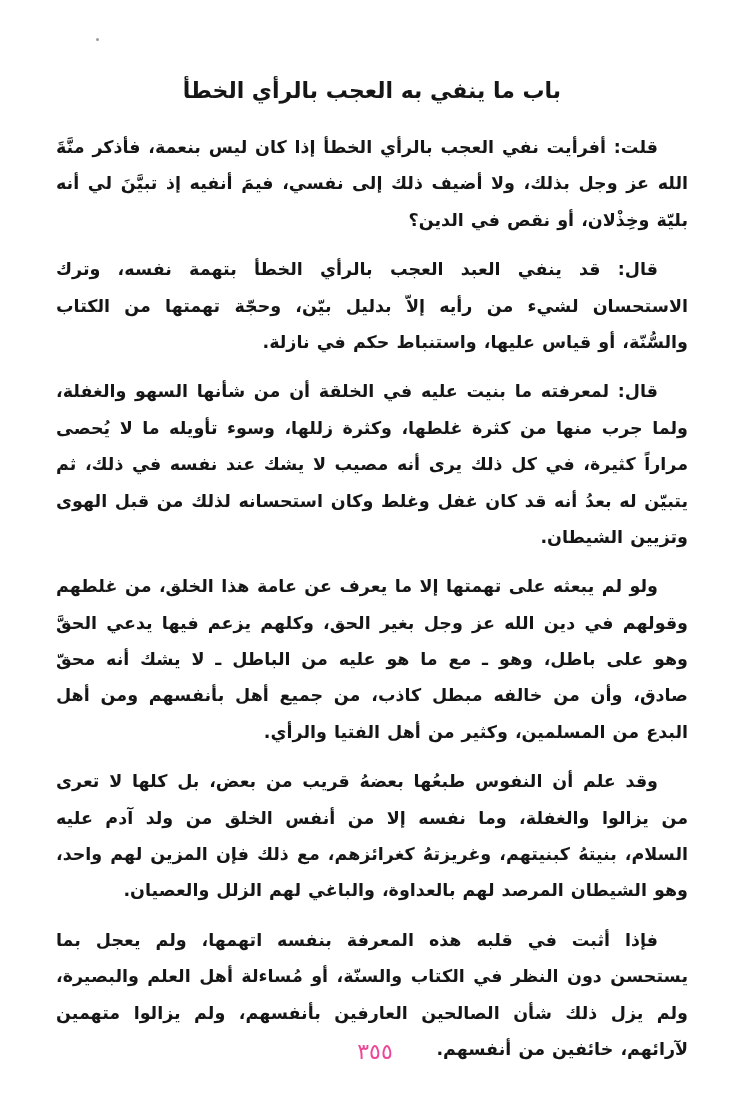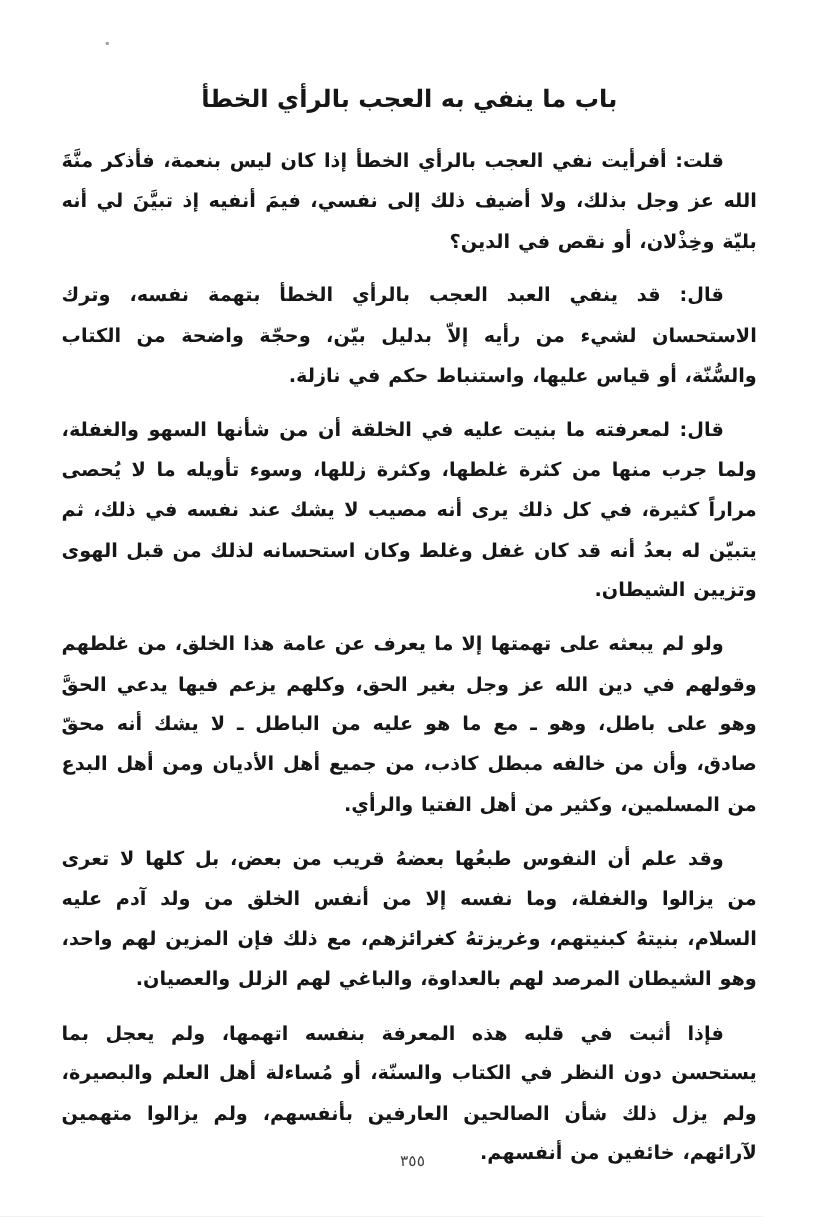--- a/index.html
+++ b/index.html
@@ -45,35 +45,35 @@
     margin: 0 0 13px 0;
     word-spacing: 1px;
     font-weight: bold;
   }
   .page-number {
     position: absolute;
     bottom: 42px;
     left: 0;
     right: 0;
     text-align: center;
-    font-size: 14px;
-    color: #404040;
+    font-size: 22px;
+    color: #ec4899;
   }
 </style>
 </head>
 <body>
 
 <div class="scan-page">
   <span class="speck"></span>
 
   <h1 class="chapter-title">باب ما ينفي به العجب بالرأي الخطأ</h1>
 
   <div class="body-text">
     <p>قلت: أفرأيت نفي العجب بالرأي الخطأ إذا كان ليس بنعمة، فأذكر منَّةَ الله عز وجل بذلك، ولا أضيف ذلك إلى نفسي، فيمَ أنفيه إذ تبيَّنَ لي أنه بليّة وخِذْلان، أو نقص في الدين؟</p>
-    <p>قال: قد ينفي العبد العجب بالرأي الخطأ بتهمة نفسه، وترك الاستحسان لشيء من رأيه إلاّ بدليل بيّن، وحجّة واضحة من الكتاب والسُّنّة، أو قياس عليها، واستنباط حكم في نازلة.</p>
+    <p>قال: قد ينفي العبد العجب بالرأي الخطأ بتهمة نفسه، وترك الاستحسان لشيء من رأيه إلاّ بدليل بيّن، وحجّة تهمتها من الكتاب والسُّنّة، أو قياس عليها، واستنباط حكم في نازلة.</p>
     <p>قال: لمعرفته ما بنيت عليه في الخلقة أن من شأنها السهو والغفلة، ولما جرب منها من كثرة غلطها، وكثرة زللها، وسوء تأويله ما لا يُحصى مراراً كثيرة، في كل ذلك يرى أنه مصيب لا يشك عند نفسه في ذلك، ثم يتبيّن له بعدُ أنه قد كان غفل وغلط وكان استحسانه لذلك من قبل الهوى وتزيين الشيطان.</p>
-    <p>ولو لم يبعثه على تهمتها إلا ما يعرف عن عامة هذا الخلق، من غلطهم وقولهم في دين الله عز وجل بغير الحق، وكلهم يزعم فيها يدعي الحقَّ وهو على باطل، وهو ـ مع ما هو عليه من الباطل ـ لا يشك أنه محقّ صادق، وأن من خالفه مبطل كاذب، من جميع أهل الأديان ومن أهل البدع من المسلمين، وكثير من أهل الفتيا والرأي.</p>
+    <p>ولو لم يبعثه على تهمتها إلا ما يعرف عن عامة هذا الخلق، من غلطهم وقولهم في دين الله عز وجل بغير الحق، وكلهم يزعم فيها يدعي الحقَّ وهو على باطل، وهو ـ مع ما هو عليه من الباطل ـ لا يشك أنه محقّ صادق، وأن من خالفه مبطل كاذب، من جميع أهل بأنفسهم ومن أهل البدع من المسلمين، وكثير من أهل الفتيا والرأي.</p>
     <p>وقد علم أن النفوس طبعُها بعضهُ قريب من بعض، بل كلها لا تعرى من يزالوا والغفلة، وما نفسه إلا من أنفس الخلق من ولد آدم عليه السلام، بنيتهُ كبنيتهم، وغريزتهُ كغرائزهم، مع ذلك فإن المزين لهم واحد، وهو الشيطان المرصد لهم بالعداوة، والباغي لهم الزلل والعصيان.</p>
     <p>فإذا أثبت في قلبه هذه المعرفة بنفسه اتهمها، ولم يعجل بما يستحسن دون النظر في الكتاب والسنّة، أو مُساءلة أهل العلم والبصيرة، ولم يزل ذلك شأن الصالحين العارفين بأنفسهم، ولم يزالوا متهمين لآرائهم، خائفين من أنفسهم.</p>
   </div>
 
   <div class="page-number">٣٥٥</div>
 </div>
 
 </body></html>

